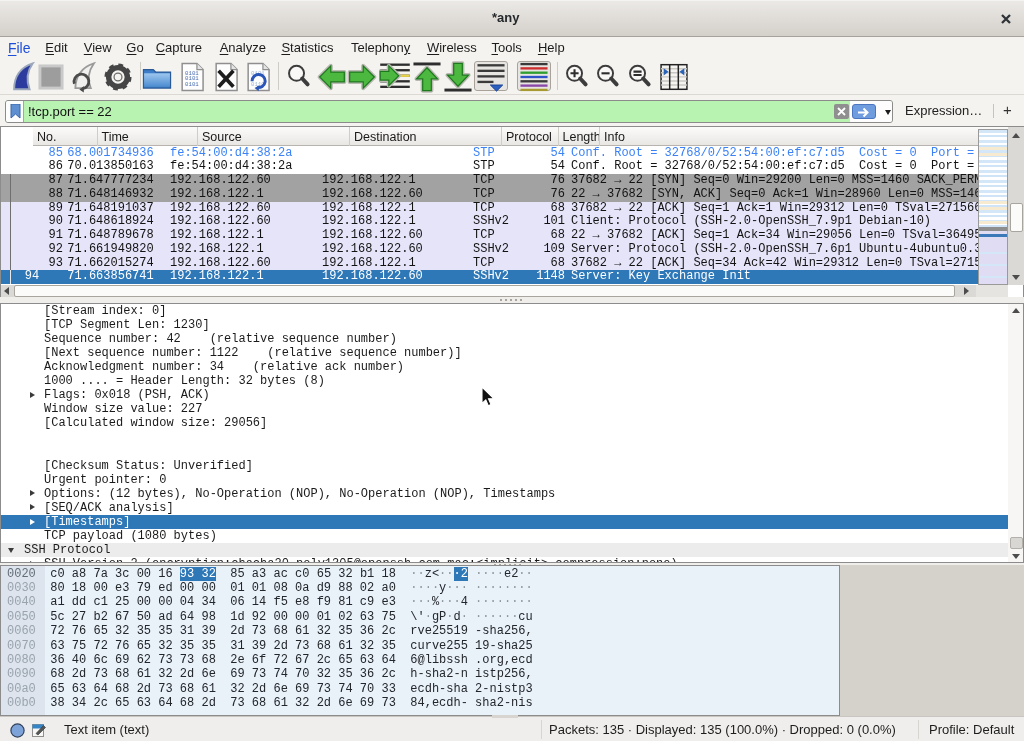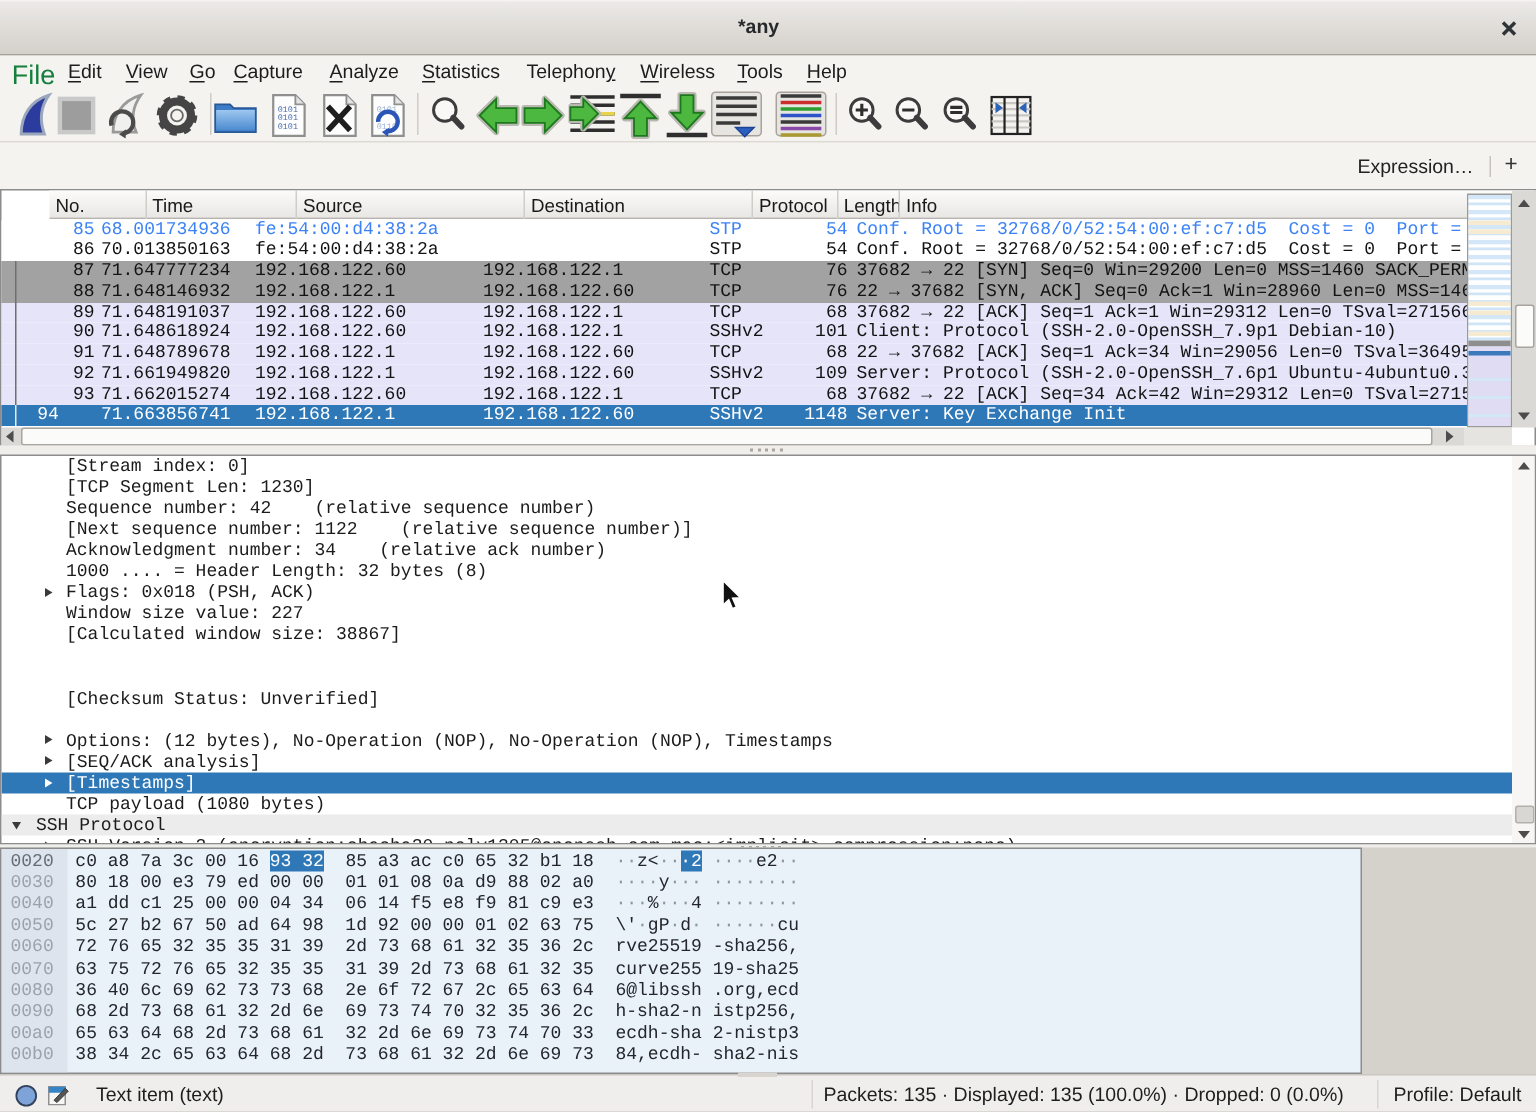--- a/index.html
+++ b/index.html
@@ -14,21 +14,21 @@
 </style></head><body>
 
 <div class="abs" style="left:0;top:0;width:1024px;height:37px;background:linear-gradient(#eceae7,#d4d0ca);border-bottom:1px solid #a6a29b;">
  <div class="abs" style="left:0;top:0;width:1024px;height:1px;background:#f5f3f1;"></div>
  <div class="abs" style="left:492px;top:10px;font-size:13px;font-weight:bold;color:#26292c;">*any</div>
  <svg class="abs" style="left:1001px;top:14px;" width="10" height="10" viewBox="0 0 10 10">
       <path d="M1 1 L9 9 M9 1 L1 9" stroke="#2e3338" stroke-width="2.3"></path>
     </svg>
 </div>
 <div class="abs" style="left:0;top:37px;width:1024px;height:21px;background:#f4f3f0;">
-<div class="abs" style="left:7.9px;top:3px;font-size:18px;color:#15803d;"><u style="text-decoration-thickness:1px;text-underline-offset:2px;">F</u>ile</div>
+<div class="abs" style="left:7.9px;top:3px;font-size:14px;color:#1d4ed8;"><u style="text-decoration-thickness:1px;text-underline-offset:2px;">F</u>ile</div>
 <div class="abs" style="left:45.3px;top:3px;font-size:13px;color:#1c1c1c;"><u style="text-decoration-thickness:1px;text-underline-offset:2px;">E</u>dit</div>
 <div class="abs" style="left:83.8px;top:3px;font-size:13px;color:#1c1c1c;"><u style="text-decoration-thickness:1px;text-underline-offset:2px;">V</u>iew</div>
 <div class="abs" style="left:126.3px;top:3px;font-size:13px;color:#1c1c1c;"><u style="text-decoration-thickness:1px;text-underline-offset:2px;">G</u>o</div>
 <div class="abs" style="left:155.7px;top:3px;font-size:13px;color:#1c1c1c;"><u style="text-decoration-thickness:1px;text-underline-offset:2px;">C</u>apture</div>
 <div class="abs" style="left:219.7px;top:3px;font-size:13px;color:#1c1c1c;"><u style="text-decoration-thickness:1px;text-underline-offset:2px;">A</u>nalyze</div>
 <div class="abs" style="left:281.4px;top:3px;font-size:13px;color:#1c1c1c;"><u style="text-decoration-thickness:1px;text-underline-offset:2px;">S</u>tatistics</div>
 <div class="abs" style="left:351px;top:3px;font-size:13px;color:#1c1c1c;">Telephon<u>y</u></div>
 <div class="abs" style="left:426.9px;top:3px;font-size:13px;color:#1c1c1c;"><u style="text-decoration-thickness:1px;text-underline-offset:2px;">W</u>ireless</div>
 <div class="abs" style="left:491.5px;top:3px;font-size:13px;color:#1c1c1c;"><u style="text-decoration-thickness:1px;text-underline-offset:2px;">T</u>ools</div>
 <div class="abs" style="left:537.9px;top:3px;font-size:13px;color:#1c1c1c;"><u style="text-decoration-thickness:1px;text-underline-offset:2px;">H</u>elp</div>
@@ -162,20 +162,40 @@
       <rect x="2.5" y="3" width="21" height="20" fill="#f4f3f0" stroke="#222" stroke-width="1.2"></rect>
 <g stroke="#c9c7c2" stroke-width="1.2">
         <path d="M2.5 6.3 h21 M2.5 9.6 h21 M2.5 12.9 h21 M2.5 16.2 h21 M2.5 19.5 h21"></path>
       </g>
 <path d="M9.5 3 v20 M16.5 3 v20" stroke="#222" stroke-width="1.2"></path>
 <path d="M4.6 5.8 l4 3 l-4 3 Z" fill="#2b63b8"></path>
       <path d="M21.4 5.8 l-4 3 l4 3 Z" fill="#2b63b8"></path>
     </svg>
 </div>
 <div class="abs" style="left:0;top:95px;width:1024px;height:31px;background:#f4f3f0;">
+ <div class="abs" style="left:5px;top:5px;width:888px;height:23px;background:#b9f3b2;border:1px solid #8b8b8b;border-radius:3px;">
+  <div class="abs" style="left:0;top:0;width:18px;height:21px;background:#fdfdfd;border-right:1px solid #a5a5a5;border-radius:2px 0 0 2px;">
+   <svg class="abs" style="left:4px;top:3px;" width="11" height="15" viewBox="0 0 11 15">
+          <path d="M1 0 h9 v14 l-4.5 -4 L1 14 Z" fill="#5e8fd0" stroke="#3c66a8" stroke-width="1"></path>
+        </svg>
+  </div>
+  <div class="abs" style="left:22px;top:3px;font-size:13px;color:#111;">!tcp.port == 22</div>
+  <div class="abs" style="left:844px;top:0;width:42px;height:21px;background:#fdfdfd;border-radius:0 2px 2px 0;"></div>
+  <div class="abs" style="left:828px;top:3px;width:15px;height:15px;background:#8f8f8f;border-radius:2px;">
+    <svg width="15" height="15" viewBox="0 0 15 15">
+          <path d="M4 4 L11 11 M11 4 L4 11" stroke="#fff" stroke-width="1.8"></path>
+        </svg>
+  </div>
+  <div class="abs" style="left:846px;top:3px;width:24px;height:15px;background:#6f9bdf;border:1px solid #4a76c0;border-radius:3px;">
+    <svg width="22" height="13" viewBox="0 0 22 13">
+          <path d="M5 6.5 h9 M10.5 2.5 L14.5 6.5 L10.5 10.5" stroke="#fff" stroke-width="2" fill="none"></path>
+        </svg>
+  </div>
+  <div class="abs tri-d" style="left:879px;top:8.5px;border-top-color:#1c1c1c;"></div>
+ </div>
  <div class="abs" style="left:905px;top:8px;font-size:13px;color:#222;">Expression…</div>
  <div class="abs" style="left:993px;top:9px;width:1px;height:14px;background:#c6c3be;"></div>
  <div class="abs" style="left:1003px;top:6px;font-size:15px;color:#333;">+</div>
 </div>
 <div class="abs" style="left:0;top:126px;width:1024px;height:171px;background:#fff;border:1px solid #8c8c8c;border-bottom:none;">
 <div class="abs" style="left:0;top:0;width:1022px;height:18.5px;background:linear-gradient(#fbfbfa,#e9e7e4);border-bottom:1px solid #b7b4af;margin-left:32px;">
 <div class="abs" style="left:0px;top:0;width:64.5px;height:18.5px;border-right:1px solid #cfcdc8;overflow:hidden;">
         <span style="position:absolute;left:4px;top:2.5px;font-size:12.5px;color:#191919;">No.</span>
       </div>
 <div class="abs" style="left:64.5px;top:0;width:100.5px;height:18.5px;border-right:1px solid #cfcdc8;overflow:hidden;">
@@ -375,24 +395,27 @@
 <span class="abs mono" style="left:43px;top:0;line-height:14.1px;">1000 .... = Header Length: 32 bytes (8)</span>
     </div>
 <div class="abs" style="left:0;top:84.1px;width:1007px;height:14.1px;background:transparent;color:#1b1b1b;">
 <div class="abs tri-r" style="left:29px;top:3.6px;border-left-color:#3a3a3a;"></div>
 <span class="abs mono" style="left:43px;top:0;line-height:14.1px;">Flags: 0x018 (PSH, ACK)</span>
     </div>
 <div class="abs" style="left:0;top:98.2px;width:1007px;height:14.1px;background:transparent;color:#1b1b1b;">
 <span class="abs mono" style="left:43px;top:0;line-height:14.1px;">Window size value: 227</span>
     </div>
 <div class="abs" style="left:0;top:112.3px;width:1007px;height:14.1px;background:transparent;color:#1b1b1b;">
-<span class="abs mono" style="left:43px;top:0;line-height:14.1px;">[Calculated window size: 38867]</span>
+<span class="abs mono" style="left:43px;top:0;line-height:14.1px;">[Calculated window size: 29056]</span>
     </div>
 <div class="abs" style="left:0;top:154.6px;width:1007px;height:14.1px;background:transparent;color:#1b1b1b;">
 <span class="abs mono" style="left:43px;top:0;line-height:14.1px;">[Checksum Status: Unverified]</span>
+    </div>
+<div class="abs" style="left:0;top:168.7px;width:1007px;height:14.1px;background:transparent;color:#1b1b1b;">
+<span class="abs mono" style="left:43px;top:0;line-height:14.1px;">Urgent pointer: 0</span>
     </div>
 <div class="abs" style="left:0;top:182.79999999999998px;width:1007px;height:14.1px;background:transparent;color:#1b1b1b;">
 <div class="abs tri-r" style="left:29px;top:3.6px;border-left-color:#3a3a3a;"></div>
 <span class="abs mono" style="left:43px;top:0;line-height:14.1px;">Options: (12 bytes), No-Operation (NOP), No-Operation (NOP), Timestamps</span>
     </div>
 <div class="abs" style="left:0;top:196.9px;width:1007px;height:14.1px;background:transparent;color:#1b1b1b;">
 <div class="abs tri-r" style="left:29px;top:3.6px;border-left-color:#3a3a3a;"></div>
 <span class="abs mono" style="left:43px;top:0;line-height:14.1px;">[SEQ/ACK analysis]</span>
     </div>
 <div class="abs" style="left:0;top:211.0px;width:1007px;height:14.1px;background:#2e78b8;color:#fff;">
@@ -411,21 +434,21 @@
 <span class="abs mono" style="left:43px;top:0;line-height:14.1px;">SSH Version 2 (encryption:chacha20_poly1305@openssh.com mac:&lt;implicit&gt; compression:none)</span>
     </div>
 <div class="abs" style="left:1007px;top:0;width:16px;height:258px;background:#f7f6f5;">
  <div class="abs sb-up" style="left:4px;top:4px;"></div>
  <div class="abs" style="left:1.5px;top:233px;width:13px;height:12px;background:#d9d7d4;border:1px solid #b3afa9;border-radius:2px;"></div>
  <div class="abs sb-dn" style="left:4px;top:250px;"></div>
 </div>
 </div>
 <div class="abs" style="left:0;top:563px;width:1024px;height:2px;background:#f0eeea;"></div>
 <div class="abs" style="left:494px;top:563.5px;width:30px;height:1.5px;background:repeating-linear-gradient(90deg,#a9a59e 0 2px,transparent 2px 5px);"></div>
-<div class="abs" style="left:0;top:565px;width:908px;height:151px;background:#e9f1f9;border:1px solid #8c8c8c;overflow:hidden;padding-left:45px;">
+<div class="abs" style="left:0;top:565px;width:840px;height:151px;background:#e9f1f9;border:1px solid #8c8c8c;overflow:hidden;padding-left:45px;">
 <div class="abs" style="left:0;top:0;width:44px;height:149px;background:#dde4ed;"></div>
 <div class="abs mono" style="left:6px;top:0.5px;height:14.4px;line-height:14.4px;"><span style="color:#646e78;">0020</span>  <span style="color:#23272b;">c0 a8 7a 3c 00 16 </span><span style="background:#2e78b8;color:#fff;">93 32</span><span style="color:#23272b;">  85 a3 ac c0 65 32 b1 18</span>  <span style="color:#8d959d;">··</span><span style="color:#23272b;">z&lt;</span><span style="color:#8d959d;">··</span><span style="background:#2e78b8;color:#fff;">·2</span> <span style="color:#8d959d;">····</span><span style="color:#23272b;">e2</span><span style="color:#8d959d;">··</span></div>
 <div class="abs mono" style="left:6px;top:14.9px;height:14.4px;line-height:14.4px;"><span style="color:#9aa3ad;">0030</span>  <span style="color:#23272b;">80 18 00 e3 79 ed 00 00  01 01 08 0a d9 88 02 a0</span>  <span style="color:#23272b;"><span style="color:#8d959d;">·</span><span style="color:#8d959d;">·</span><span style="color:#8d959d;">·</span><span style="color:#8d959d;">·</span>y<span style="color:#8d959d;">·</span><span style="color:#8d959d;">·</span><span style="color:#8d959d;">·</span></span> <span style="color:#23272b;"><span style="color:#8d959d;">·</span><span style="color:#8d959d;">·</span><span style="color:#8d959d;">·</span><span style="color:#8d959d;">·</span><span style="color:#8d959d;">·</span><span style="color:#8d959d;">·</span><span style="color:#8d959d;">·</span><span style="color:#8d959d;">·</span></span></div>
 <div class="abs mono" style="left:6px;top:29.3px;height:14.4px;line-height:14.4px;"><span style="color:#9aa3ad;">0040</span>  <span style="color:#23272b;">a1 dd c1 25 00 00 04 34  06 14 f5 e8 f9 81 c9 e3</span>  <span style="color:#23272b;"><span style="color:#8d959d;">·</span><span style="color:#8d959d;">·</span><span style="color:#8d959d;">·</span>%<span style="color:#8d959d;">·</span><span style="color:#8d959d;">·</span><span style="color:#8d959d;">·</span>4</span> <span style="color:#23272b;"><span style="color:#8d959d;">·</span><span style="color:#8d959d;">·</span><span style="color:#8d959d;">·</span><span style="color:#8d959d;">·</span><span style="color:#8d959d;">·</span><span style="color:#8d959d;">·</span><span style="color:#8d959d;">·</span><span style="color:#8d959d;">·</span></span></div>
 <div class="abs mono" style="left:6px;top:43.7px;height:14.4px;line-height:14.4px;"><span style="color:#9aa3ad;">0050</span>  <span style="color:#23272b;">5c 27 b2 67 50 ad 64 98  1d 92 00 00 01 02 63 75</span>  <span style="color:#23272b;">\'<span style="color:#8d959d;">·</span>gP<span style="color:#8d959d;">·</span>d<span style="color:#8d959d;">·</span></span> <span style="color:#23272b;"><span style="color:#8d959d;">·</span><span style="color:#8d959d;">·</span><span style="color:#8d959d;">·</span><span style="color:#8d959d;">·</span><span style="color:#8d959d;">·</span><span style="color:#8d959d;">·</span>cu</span></div>
 <div class="abs mono" style="left:6px;top:58.1px;height:14.4px;line-height:14.4px;"><span style="color:#9aa3ad;">0060</span>  <span style="color:#23272b;">72 76 65 32 35 35 31 39  2d 73 68 61 32 35 36 2c</span>  <span style="color:#23272b;">rve25519</span> <span style="color:#23272b;">-sha256,</span></div>
 <div class="abs mono" style="left:6px;top:72.5px;height:14.4px;line-height:14.4px;"><span style="color:#9aa3ad;">0070</span>  <span style="color:#23272b;">63 75 72 76 65 32 35 35  31 39 2d 73 68 61 32 35</span>  <span style="color:#23272b;">curve255</span> <span style="color:#23272b;">19-sha25</span></div>
 <div class="abs mono" style="left:6px;top:86.9px;height:14.4px;line-height:14.4px;"><span style="color:#9aa3ad;">0080</span>  <span style="color:#23272b;">36 40 6c 69 62 73 73 68  2e 6f 72 67 2c 65 63 64</span>  <span style="color:#23272b;">6@libssh</span> <span style="color:#23272b;">.org,ecd</span></div>
 <div class="abs mono" style="left:6px;top:101.3px;height:14.4px;line-height:14.4px;"><span style="color:#9aa3ad;">0090</span>  <span style="color:#23272b;">68 2d 73 68 61 32 2d 6e  69 73 74 70 32 35 36 2c</span>  <span style="color:#23272b;">h-sha2-n</span> <span style="color:#23272b;">istp256,</span></div>
 <div class="abs mono" style="left:6px;top:115.7px;height:14.4px;line-height:14.4px;"><span style="color:#9aa3ad;">00a0</span>  <span style="color:#23272b;">65 63 64 68 2d 73 68 61  32 2d 6e 69 73 74 70 33</span>  <span style="color:#23272b;">ecdh-sha</span> <span style="color:#23272b;">2-nistp3</span></div>

